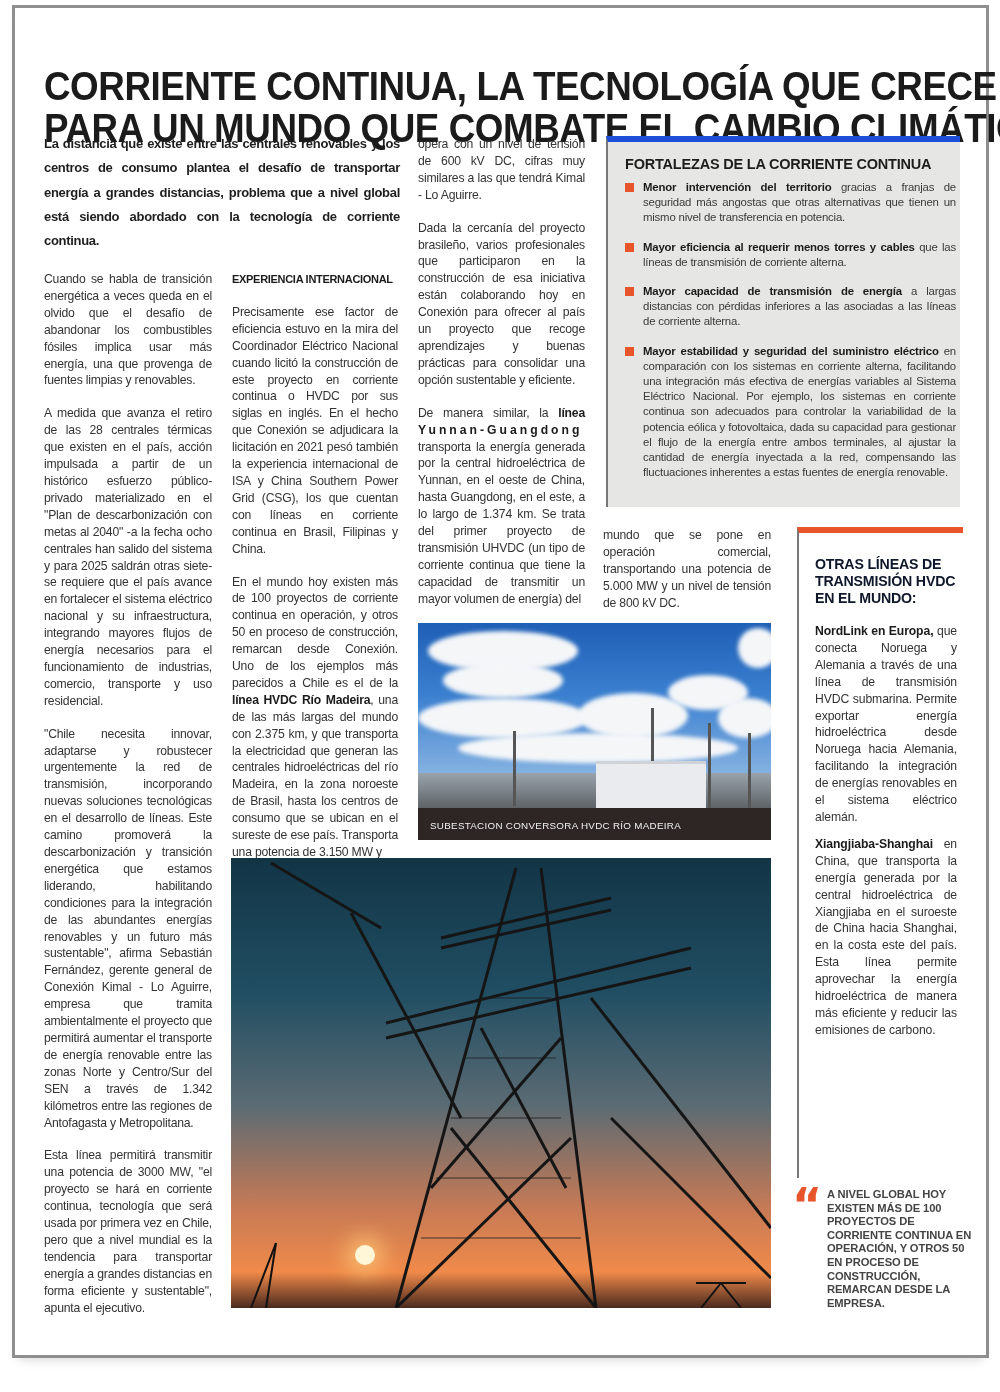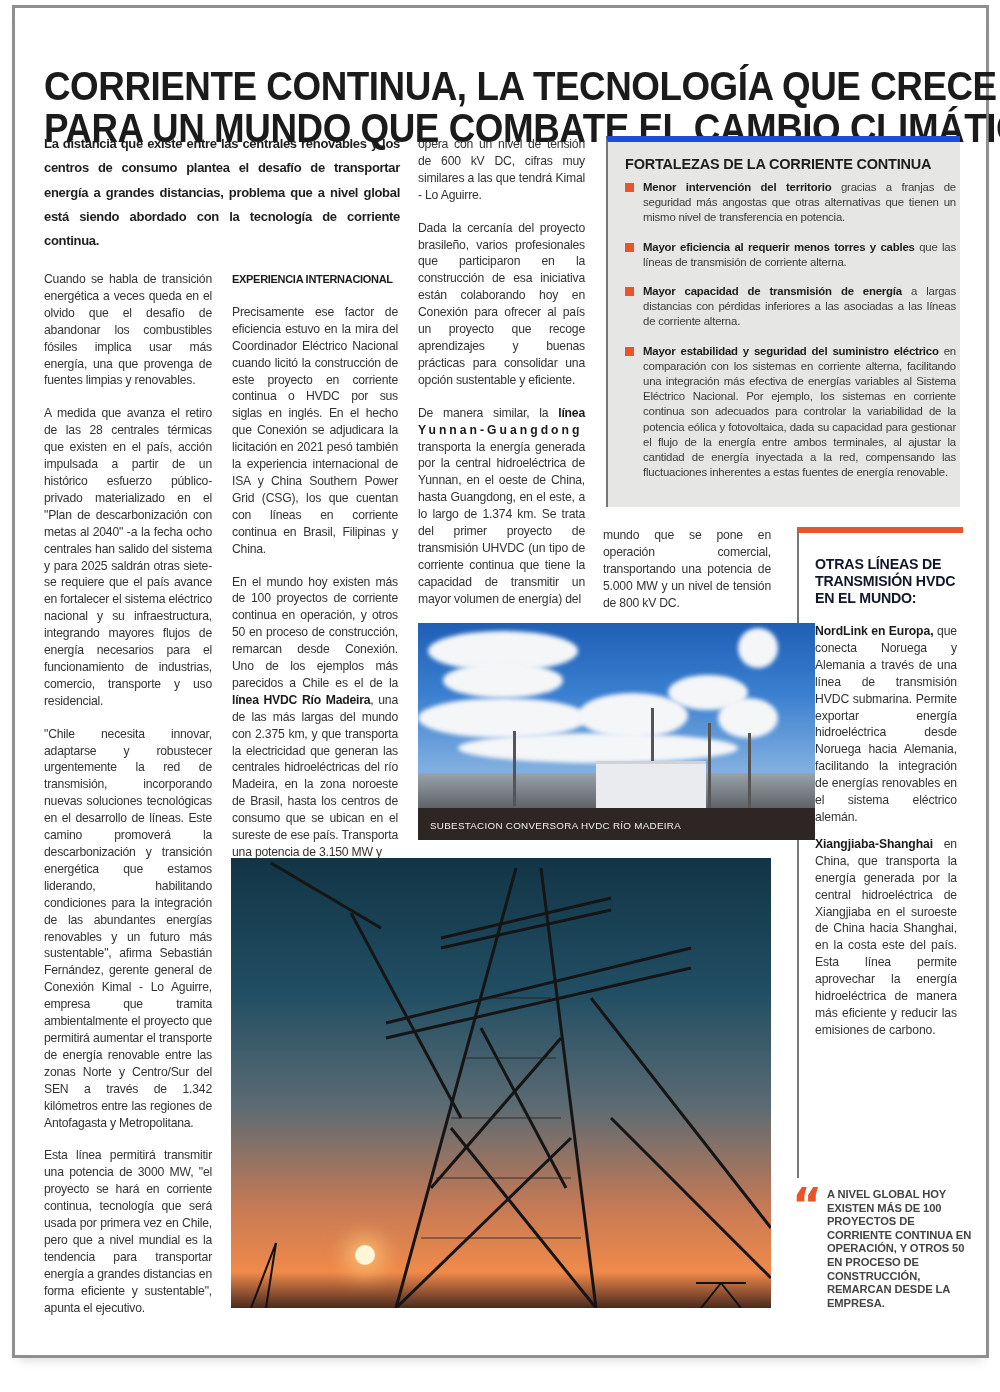--- a/index.html
+++ b/index.html
@@ -23,21 +23,21 @@
   .box1 ul { list-style:none; margin:0; padding:0 4px 0 17px; }
   .box1 li { position:relative; padding-left:18px; font-size:11.4px; line-height:15.2px; color:#3a3a3a; text-align:justify; margin-bottom:14px; letter-spacing:-0.2px; }
   .box1 li .sq { position:absolute; left:0; top:3px; width:9px; height:9px; background:#e8552a; }
   .box2 { left:797px; top:527px; width:164px; height:645px; border-top:6px solid #e8552a; border-left:2px solid #777; }
   .box2 h3 { margin:23px 0 16px 16px; font-size:14.2px; line-height:17px; font-weight:700; color:#0f172a; letter-spacing:-0.2px; }
   .box2 .entries { margin-left:16px; width:142px; font-size:12.2px; line-height:16.9px; color:#333; text-align:justify; letter-spacing:-0.1px; }
   .box2 .entries p { margin:0 0 10px 0; }
   .quote { left:792px; top:1188px; width:180px; }
   .quote .mark { position:absolute; left:0; top:-6px; font-family:"DejaVu Sans", sans-serif; font-weight:700; font-size:46px; line-height:46px; color:#e8552a; }
   .quote .qtext { position:absolute; left:35px; top:0; width:145px; font-size:11.2px; line-height:13.6px; font-weight:700; color:#444; letter-spacing:-0.1px; }
-  .photo1 { left:418px; top:623px; width:353px; height:217px; overflow:hidden; background:#2d6fc4;padding-left:44px; }
+  .photo1 { left:418px; top:623px; width:353px; height:217px; overflow:hidden; background:#2d6fc4; }
   .photo1 .sky { position:absolute; left:0; top:0; width:100%; height:160px; background:linear-gradient(180deg,#1f5fb6 0%,#3b80d0 45%,#8db7e3 100%); }
   .photo1 .cloud { position:absolute; background:#f4f6f8; border-radius:50%; filter:blur(2px); }
   .photo1 .ground { position:absolute; left:0; top:150px; width:100%; height:45px; background:linear-gradient(180deg,#9aa3ab,#4d5154); }
   .photo1 .building { position:absolute; left:178px; top:138px; width:110px; height:46px; background:#e9ebee; border-top:3px solid #cfd3d8; }
   .photo1 .caption-bar { position:absolute; left:0; bottom:0; width:100%; height:32px; background:#2e2624; }
   .photo1 .caption { position:absolute; left:12px; bottom:9px; font-size:9.8px; color:#f0f0f0; letter-spacing:0.3px; }
   .photo1 .tower { position:absolute; width:3px; background:#555; }
   .photo2 { left:231px; top:858px; width:540px; height:450px; overflow:hidden; background:linear-gradient(180deg,#123546 0%,#214e63 30%,#5b6b73 55%,#c77a55 78%,#f08a4a 92%,#4a2a1f 100%); }
   .photo2 .sun { position:absolute; left:124px; top:387px; width:20px; height:20px; border-radius:50%; background:#fff6d8; box-shadow:0 0 20px 10px rgba(255,200,120,0.7); }
   .photo2 svg { position:absolute; left:0; top:0; }

